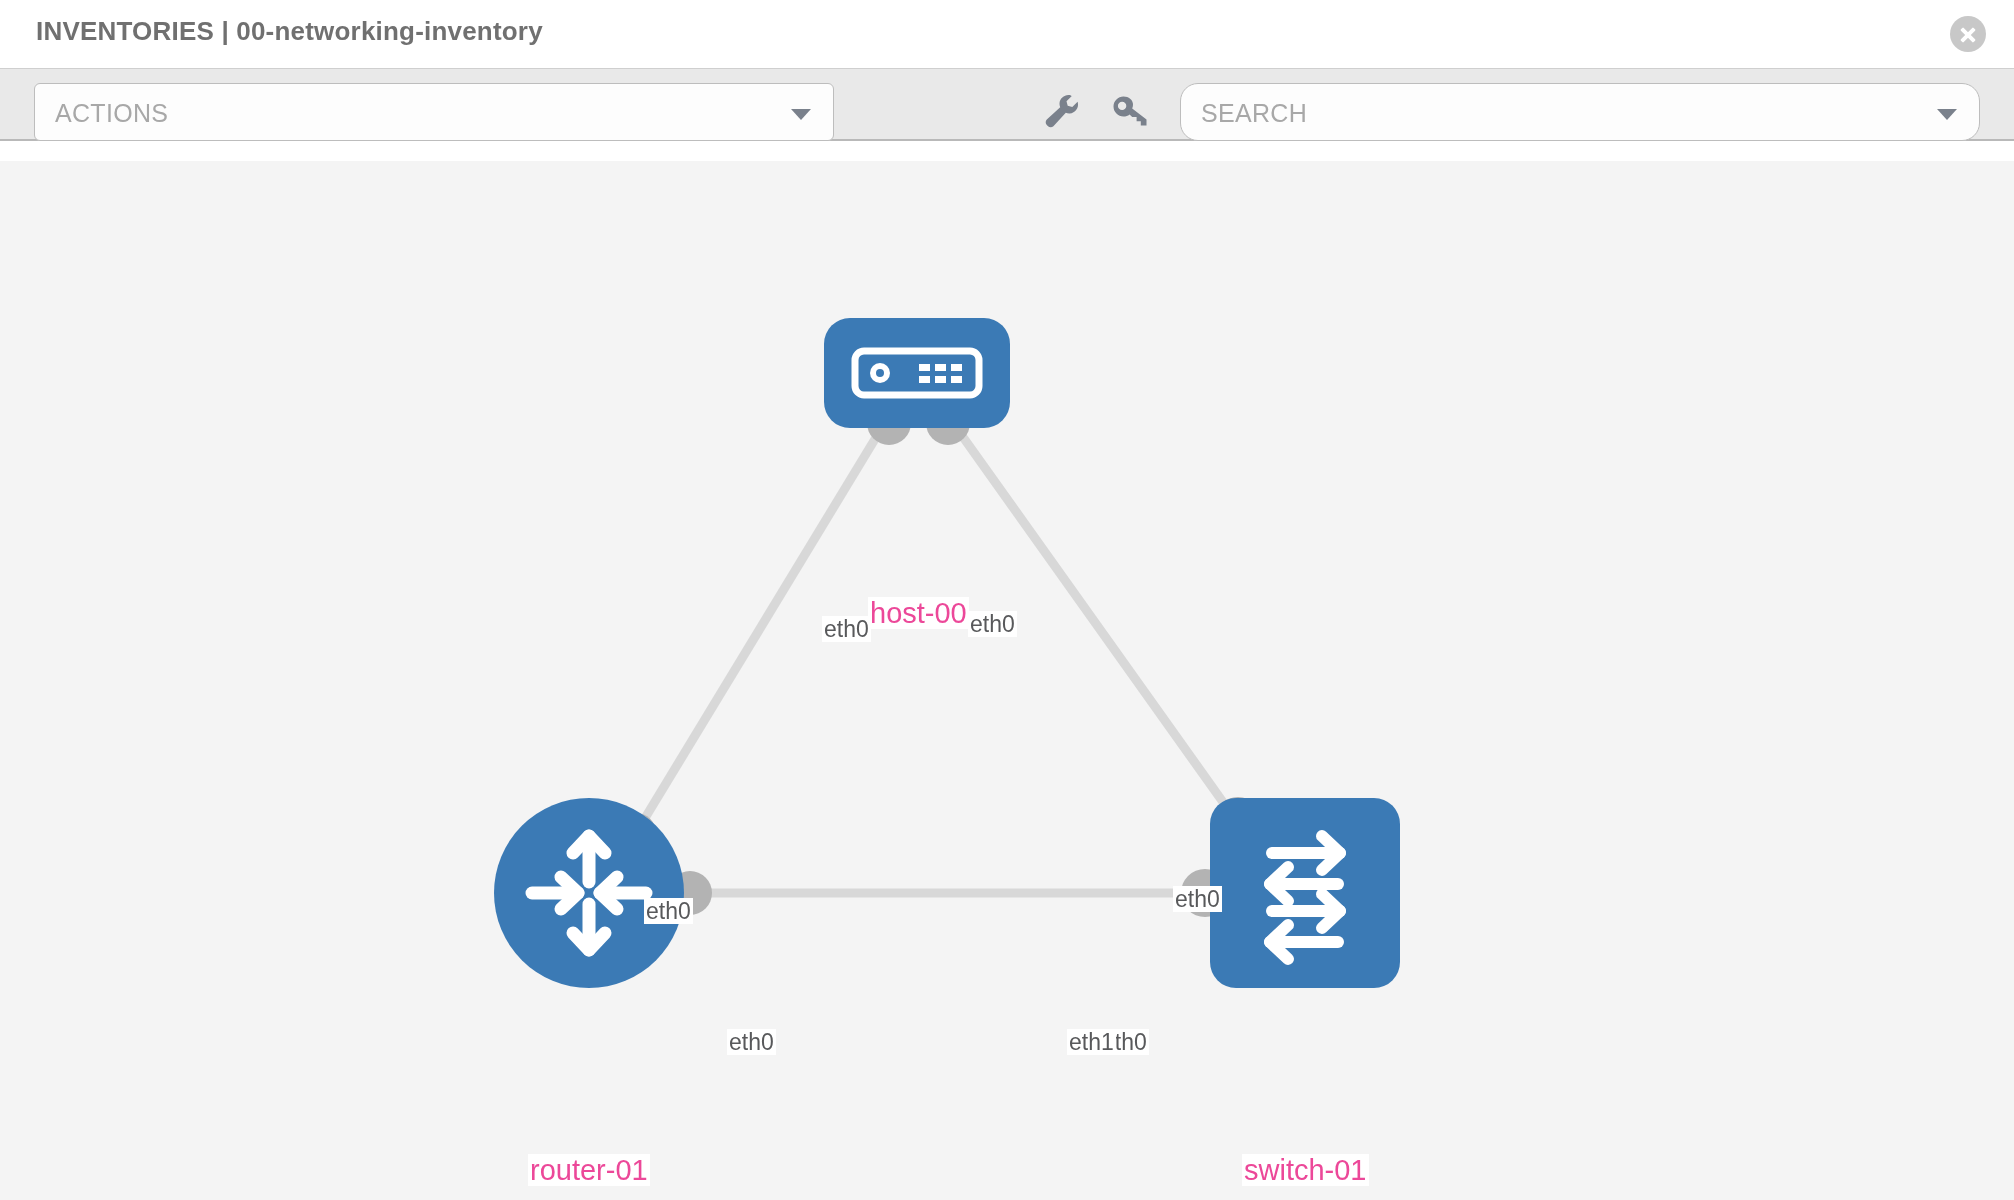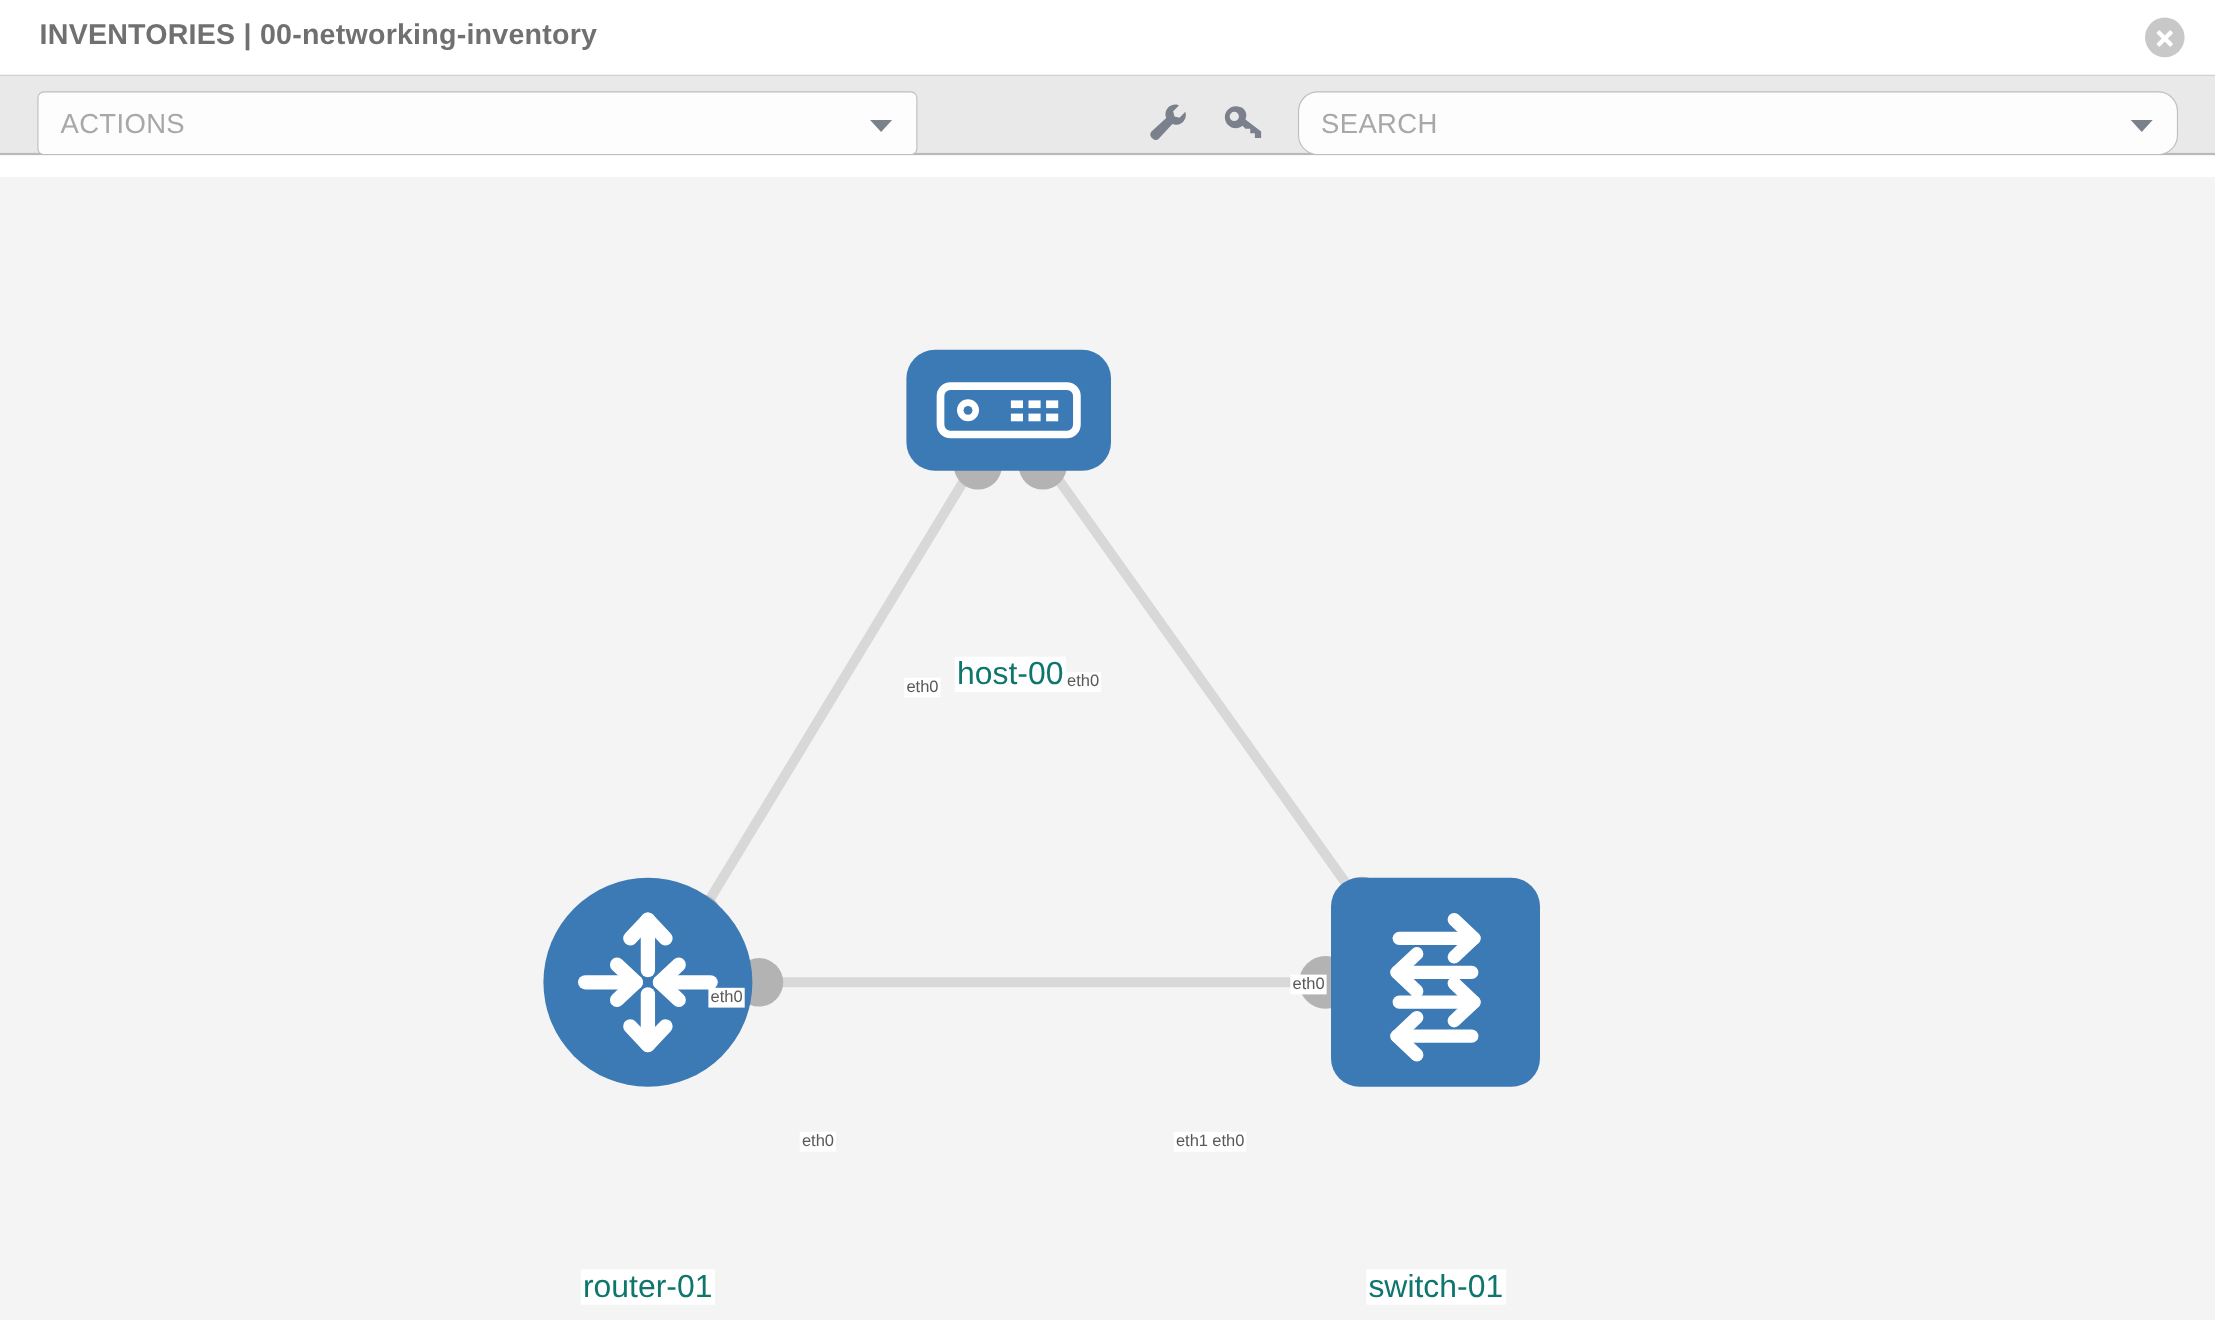--- a/index.html
+++ b/index.html
@@ -97,22 +97,22 @@
     left: 1210px; top: 637px; width: 190px; height: 190px;
     background: #3b7ab5; border-radius: 26px;
   }
   .node svg { position: absolute; left: 0; top: 0; width: 100%; height: 100%; }
 
   
   .lbl {
     position: absolute; background: #ffffff; color: #58595b;
     white-space: nowrap; line-height: 1.05; padding: 1px 2px;
   }
-  .lbl-node { font-size: 29px; color: #0f766e; }
-  .lbl-iface { font-size: 15px; color: #58595b; }
+  .lbl-node { font-size: 29px; color: #ec4899; }
+  .lbl-iface { font-size: 23px; color: #58595b; }
 </style>
 </head>
 <body>
 
 <div id="app">
 
   <div class="titlebar">
     <div class="title-text">INVENTORIES | 00-networking-inventory</div>
     <div class="close-btn"></div>
   </div>

